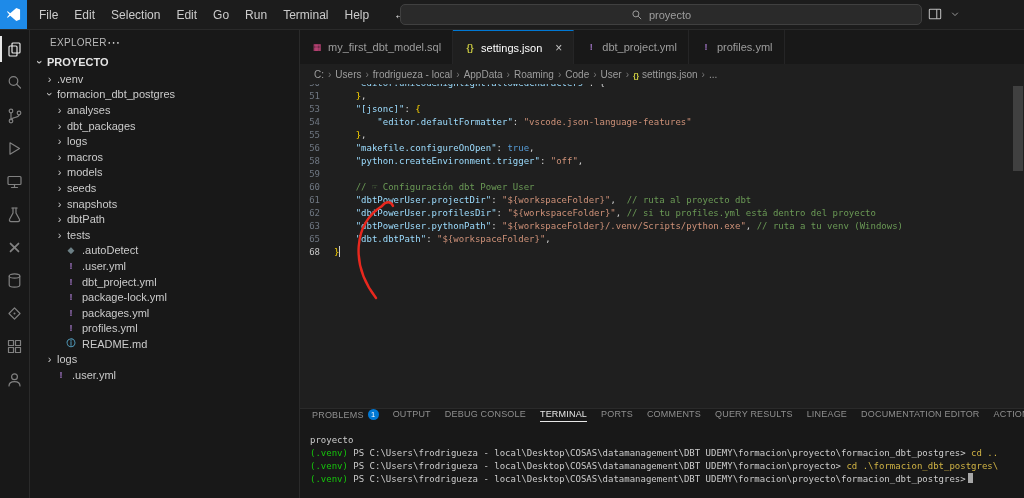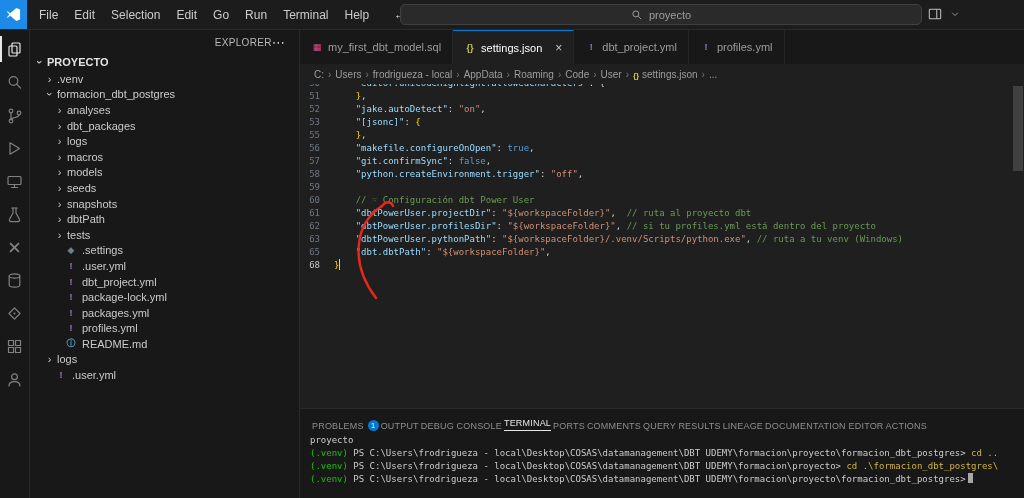--- a/index.html
+++ b/index.html
@@ -26,21 +26,21 @@
   .main{display:flex;height:468px}
 
   .activitybar{width:30px;background:#181818;border-right:1px solid #2a2a2a;flex:none;
                display:flex;flex-direction:column;align-items:center;padding-top:6px;gap:7px}
   .ai{width:30px;height:26px;display:flex;align-items:center;justify-content:center;color:#818181}
   .ai.active{color:#e7e7e7;box-shadow:inset 2px 0 0 #e7e7e7}
   .ai svg{stroke:currentColor;fill:none;stroke-width:1.2;stroke-linecap:round;stroke-linejoin:round}
 
   .sidebar{width:270px;background:#181818;border-right:1px solid #2a2a2a;flex:none;
            display:flex;flex-direction:column;overflow:hidden}
-  .sb-head{height:22px;flex:none;display:flex;align-items:center;justify-content:flex-end;
+  .sb-head{height:22px;flex:none;display:flex;align-items:center;justify-content:flex-start;
            padding:2px 14px 0 20px;font-size:10px;color:#b8b8b8;letter-spacing:.3px}
   .more{font-size:13px;color:#cccccc}
   .tree-root{height:19px;display:flex;align-items:center;font-weight:700;font-size:11px;
              color:#e4e4e4;padding-left:4px}
   .tree-item{height:15.6px;display:flex;align-items:center;font-size:11px;color:#cbcbcb;white-space:nowrap}
   .chev{display:inline-block;width:11px;flex:none;text-align:center;font-size:11px;color:#c5c5c5}
   .chev.exp{transform:rotate(90deg)}
   .ficon{width:12px;flex:none;text-align:center;font-weight:700;font-size:9px;margin-right:3px}
   .tlabel{margin-left:2px}
 
@@ -66,21 +66,21 @@
   .lnum{width:34px;flex:none;text-align:right;padding-right:14px;color:#6e7681}
   .codeline.current .lnum{color:#c6c6c6}
   .ltext{white-space:pre}
   .tok-p{color:var(--punct)} .tok-k{color:var(--key)} .tok-s{color:var(--string)}
   .tok-w{color:var(--keyword)} .tok-c{color:var(--comment)} .tok-b{color:var(--brace)}
   .cursor{display:inline-block;width:1px;height:11px;background:#cccccc;vertical-align:-2px}
   .anno{position:absolute;left:40px;top:116px;pointer-events:none}
   .vthumb{position:absolute;right:1px;top:2px;width:10px;height:85px;background:rgba(125,125,125,.35)}
 
   .panel{height:90px;flex:none;border-top:1px solid #2a2a2a;background:#181818;display:flex;flex-direction:column}
-  .ptabs{height:22px;flex:none;display:flex;align-items:flex-end;gap:2px;padding:0 12px;
+  .ptabs{height:22px;flex:none;display:flex;align-items:flex-start;gap:14px;padding:0 12px;
          font-size:9px;color:#8f8f8f}
   .ptab{display:flex;align-items:center;gap:4px;letter-spacing:.2px;white-space:nowrap}
   .ptab.active{color:#e7e7e7}
   .ptab.active .plabel{border-bottom:1px solid #e7e7e7;padding-bottom:2px}
   .pbadge{min-width:11px;height:11px;border-radius:6px;background:var(--accent);color:#fff;
           font-size:7.5px;line-height:11px;text-align:center;padding:0 2px}
   .term{flex:1;padding:3px 0 0 10px;font-family:"DejaVu Sans Mono","Liberation Mono",monospace;
         font-size:9px;line-height:13px}
   .tline{white-space:pre;height:13px}
   .t-d{color:#cccccc}.t-g{color:var(--term-green)}.t-y{color:var(--term-command)}
@@ -253,21 +253,21 @@
             <span class="chev">›</span>
             <span class="tlabel">dbtPath</span>
           </div>
           <div class="tree-item" style="padding-left: 24px;">
             <span class="chev">›</span>
             <span class="tlabel">tests</span>
           </div>
           <div class="tree-item" style="padding-left: 24px;">
             <span class="chev"></span>
             <span class="ficon" style="color: rgb(109, 128, 134);">◆</span>
-            <span class="tlabel">.settings</span>
+            <span class="tlabel">.autoDetect</span>
           </div>
           <div class="tree-item" style="padding-left: 24px;">
             <span class="chev"></span>
             <span class="ficon" style="color: rgb(160, 116, 196);">!</span>
             <span class="tlabel">.user.yml</span>
           </div>
           <div class="tree-item" style="padding-left: 24px;">
             <span class="chev"></span>
             <span class="ficon" style="color: rgb(160, 116, 196);">!</span>
             <span class="tlabel">dbt_project.yml</span>
@@ -348,38 +348,34 @@
         <div id="codelines">
             <div class="codeline clip">
               <span class="lnum">50</span>
               <span class="ltext"><span class="tok-p">    </span><span class="tok-k">"editor.unicodeHighlight.allowedCharacters"</span><span class="tok-p">: {</span></span>
             </div>
             <div class="codeline">
               <span class="lnum">51</span>
               <span class="ltext"><span class="tok-p">    </span><span class="tok-b">}</span><span class="tok-p">,</span></span>
             </div>
             <div class="codeline">
-              <span class="lnum">52</span>
-              <span class="ltext"><span class="tok-p">    </span><span class="tok-k">"jake.autoDetect"</span><span class="tok-p">: </span><span class="tok-s">"on"</span><span class="tok-p">,</span></span>
-            </div>
-            <div class="codeline">
               <span class="lnum">53</span>
               <span class="ltext"><span class="tok-p">    </span><span class="tok-k">"[jsonc]"</span><span class="tok-p">: </span><span class="tok-b">{</span></span>
             </div>
             <div class="codeline">
+              <span class="lnum">54</span>
+              <span class="ltext"><span class="tok-p">        </span><span class="tok-k">"editor.defaultFormatter"</span><span class="tok-p">: </span><span class="tok-s">"vscode.json-language-features"</span></span>
+            </div>
+            <div class="codeline">
               <span class="lnum">55</span>
               <span class="ltext"><span class="tok-p">    </span><span class="tok-b">}</span><span class="tok-p">,</span></span>
             </div>
             <div class="codeline">
               <span class="lnum">56</span>
               <span class="ltext"><span class="tok-p">    </span><span class="tok-k">"makefile.configureOnOpen"</span><span class="tok-p">: </span><span class="tok-w">true</span><span class="tok-p">,</span></span>
-            </div>
-            <div class="codeline">
-              <span class="lnum">57</span>
-              <span class="ltext"><span class="tok-p">    </span><span class="tok-k">"git.confirmSync"</span><span class="tok-p">: </span><span class="tok-w">false</span><span class="tok-p">,</span></span>
             </div>
             <div class="codeline">
               <span class="lnum">58</span>
               <span class="ltext"><span class="tok-p">    </span><span class="tok-k">"python.createEnvironment.trigger"</span><span class="tok-p">: </span><span class="tok-s">"off"</span><span class="tok-p">,</span></span>
             </div>
             <div class="codeline">
               <span class="lnum">59</span>
               <span class="ltext"></span>
             </div>
             <div class="codeline">

